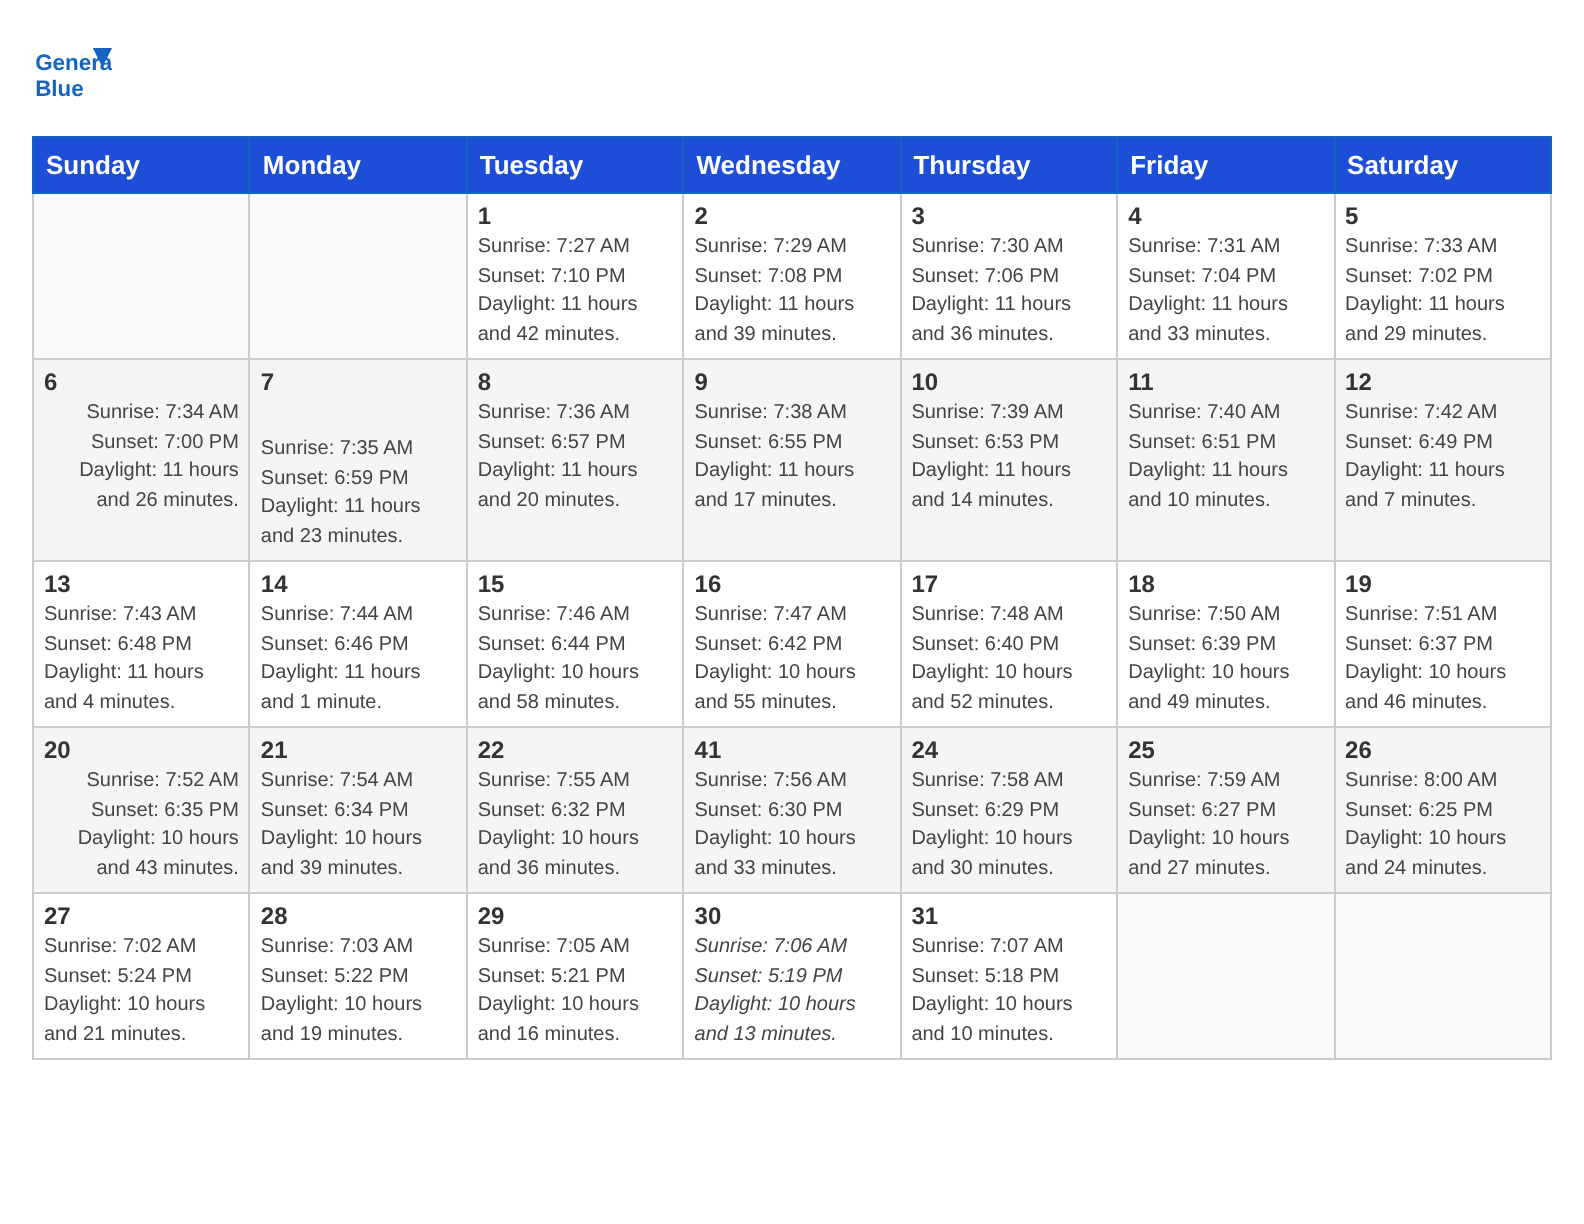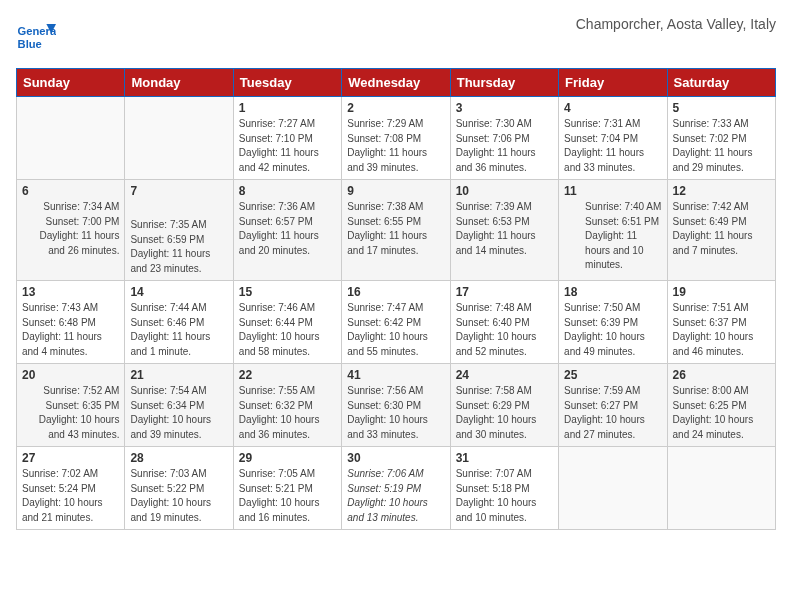--- a/index.html
+++ b/index.html
@@ -37,21 +37,21 @@
     .subtitle {
       font-size: 14px;
       color: #555;
     }
     table {
       width: 100%;
       border-collapse: collapse;
       table-layout: fixed;
     }
     thead tr th {
-      background-color: #b91c1c;
+      background-color: #1d4ed8;
       color: #fff;
       text-align: left;
       padding: 6px 6px;
       font-size: 13px;
       font-weight: bold;
       border: 1px solid #1565C0;
     }
     tbody tr td {
       border: 1px solid #ccc;
       vertical-align: top;
@@ -84,21 +84,20 @@
 
 <div class="header">
   <div class="logo">
     <svg class="logo-icon" viewBox="0 0 50 50" xmlns="http://www.w3.org/2000/svg">
       <text x="2" y="24" font-size="14" font-weight="bold" fill="#1565C0">General</text>
       <text x="2" y="40" font-size="14" font-weight="bold" fill="#1565C0">Blue</text>
       <polygon points="38,10 50,10 44,22" fill="#1565C0"></polygon>
     </svg>
   </div>
   <div class="title-block">
-    <div class="subtitle">Champorcher, Aosta Valley, Italy</div>
   </div>
 </div>
 
 <table>
   <thead>
     <tr id="weekday-header">
     <th>Sunday</th>
         <th>Monday</th>
         <th>Tuesday</th>
         <th>Wednesday</th>
@@ -168,21 +167,21 @@
 Daylight: 11 hours and 17 minutes.</div>
         </td>
         <td>
           <span class="day-num">10</span>
           <div class="day-info" style="white-space: pre-line;">Sunrise: 7:39 AM
 Sunset: 6:53 PM
 Daylight: 11 hours and 14 minutes.</div>
         </td>
         <td>
           <span class="day-num">11</span>
-          <div class="day-info" style="white-space: pre-line; margin-left: 21px;">Sunrise: 7:40 AM
+          <div class="day-info" style="white-space: pre-line;">Sunrise: 7:40 AM
 Sunset: 6:51 PM
 Daylight: 11 hours and 10 minutes.</div>
         </td>
         <td>
           <span class="day-num">12</span>
           <div class="day-info" style="white-space: pre-line;">Sunrise: 7:42 AM
 Sunset: 6:49 PM
 Daylight: 11 hours and 7 minutes.</div>
         </td>
       </tr>

